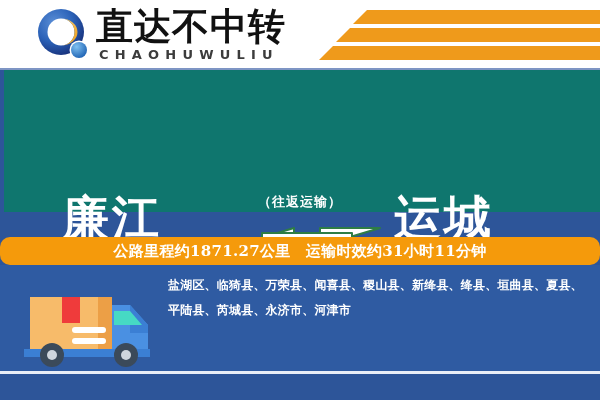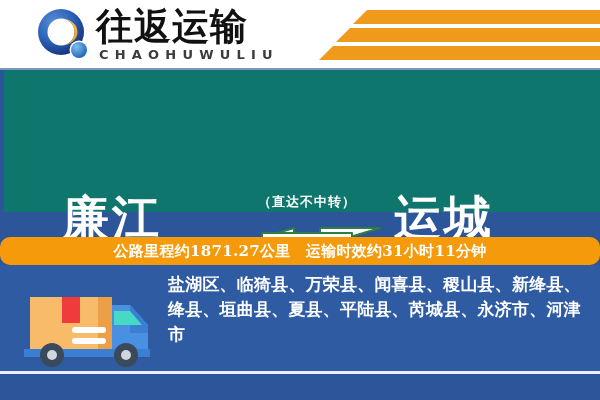--- a/index.html
+++ b/index.html
@@ -131,22 +131,22 @@
   }
   .truck {
     position: absolute;
     left: 14px; top: 10px;
     width: 145px; height: 92px;
   }
   .dest-text {
     position: absolute;
     left: 168px; top: 8px;
     width: 420px;
-    font-family: Liberation Mono, monospace;
-    font-size: 17px;
+    font-family: Liberation Serif, serif;
+    font-size: 12px;
     font-weight: bold;
     color: #ffffff;
     line-height: 25px;
     letter-spacing: 0.2px;
   }
   .footer-rule {
     position: absolute;
     left: 0; top: 371px;
     width: 600px; height: 3px;
     background: #e9eef7;
@@ -183,39 +183,39 @@
           </radialGradient>
         </defs>
         <circle cx="25" cy="24" r="23" fill="url(#ringGrad)"></circle>
         <circle cx="25" cy="24" r="13.5" fill="#ffffff"></circle>
         <path d="M25,10.5 A13.5,13.5 0 1,1 25,37.5 A16.5,13.5 0 1,0 25,10.5 Z" fill="url(#moonGrad)"></path>
         <circle cx="43" cy="42" r="9.5" fill="#ffffff"></circle>
         <circle cx="43" cy="42" r="8" fill="url(#dotGrad)"></circle>
       </svg>
     </div>
 
-    <div class="brand-cn">往返运输</div>
+    <div class="brand-cn">直达不中转</div>
     <div class="brand-en">CHAOHUWULIU</div>
 
     <div class="stripes">
       <svg width="330" height="70" viewBox="0 0 330 70">
         <polygon points="97,10 330,10 330,24 83,24" fill="#ef9a1b"></polygon>
         <polygon points="80,28 330,28 330,42 66,42" fill="#ef9a1b"></polygon>
         <polygon points="63,46 330,46 330,60 49,60" fill="#ef9a1b"></polygon>
       </svg>
     </div>
 
     <div class="header-rule"></div>
   </div>
 
   <div class="route">
 
     <div class="city city-origin">廉江</div>
 
-    <div class="note note-top">（直达不中转）</div>
+    <div class="note note-top">（往返运输）</div>
 
     <div class="arrows">
       <svg width="150" height="40" viewBox="0 0 150 40">
         <g fill="#ffffff" stroke="#2e7d45" stroke-width="2" stroke-linejoin="round">
           <polygon points="2,30 62,12 62,30"></polygon>
           <polygon points="148,12 88,30 88,12"></polygon>
           <rect x="30" y="17" width="90" height="11"></rect>
         </g>
         <rect x="32" y="19" width="86" height="7" fill="#ffffff"></rect>
       </svg>

